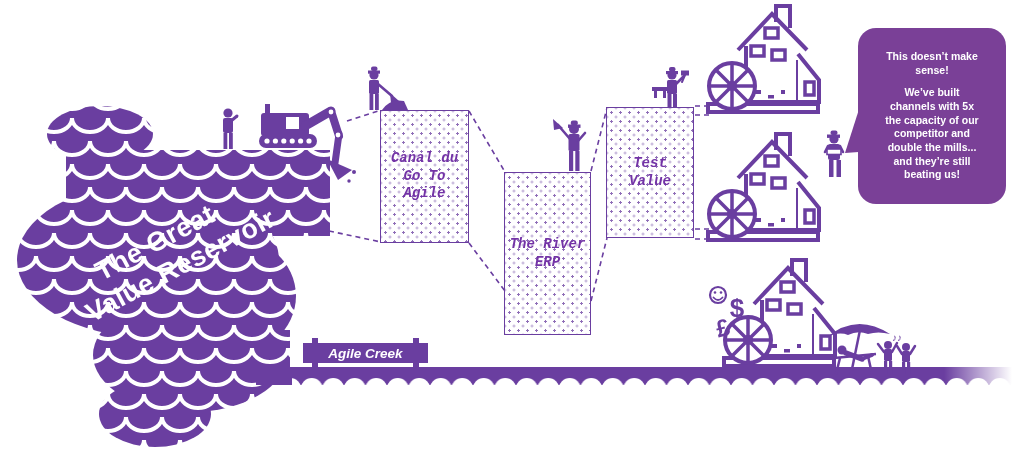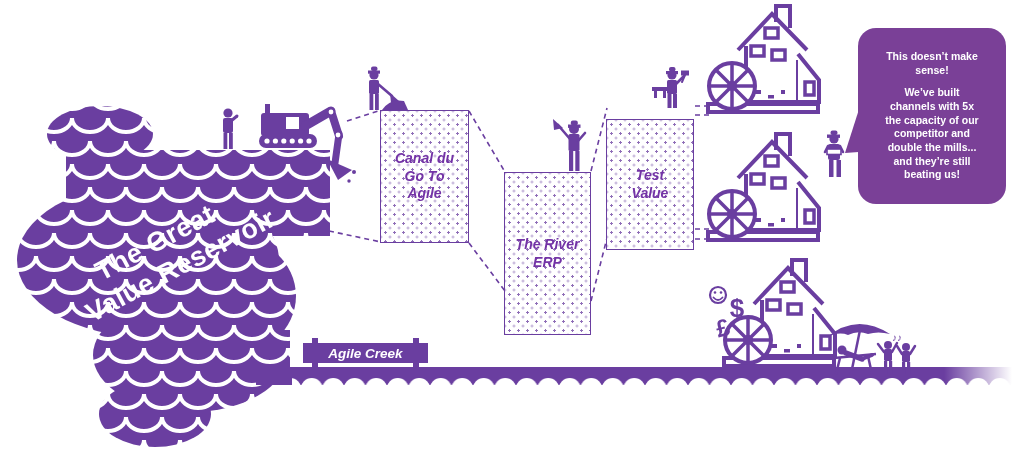--- a/index.html
+++ b/index.html
@@ -9,24 +9,24 @@
   svg text{font-family:"Liberation Sans",sans-serif;}
 
   
   .channel{position:absolute;border:1.5px solid #6A3EA0;box-sizing:border-box;
     background-color:#fff;
     background-image:radial-gradient(circle,rgba(106,62,160,.75) 1.1px,transparent 1.3px),
                      radial-gradient(circle,rgba(106,62,160,.45) 1px,transparent 1.2px);
     background-size:9px 9px,9px 9px;background-position:0 0,4.5px 4.5px;
     display:flex;flex-direction:column;align-items:center;justify-content:center;}
   .channel .ln{font-weight:bold;font-style:italic;color:#7333A6;font-size:14px;line-height:1.28;
-    text-align:center;white-space:nowrap;}
+    text-align:center;white-space:nowrap;font-family:Liberation Mono, monospace;}
   #canal-box{left:380px;top:110px;width:89px;height:133px;}
   #river-box{left:504px;top:172px;width:87px;height:163px;}
-  #gulley-box{left:606px;top:119px;width:88px;height:131px;}
+  #gulley-box{left:606px;top:107px;width:88px;height:131px;}
 
   
   #bubble{position:absolute;left:858px;top:28px;width:148px;height:176px;background:#7A4097;
     border-radius:18px;color:#fff;display:flex;flex-direction:column;align-items:center;
     justify-content:center;padding:6px 24px;box-sizing:border-box;}
   #bubble p{margin:0 0 9px 0;font-size:10.5px;font-weight:bold;line-height:1.3;text-align:center;}
   #bubble p:last-child{margin-bottom:0;}
 </style>
 </head>
 <body>

